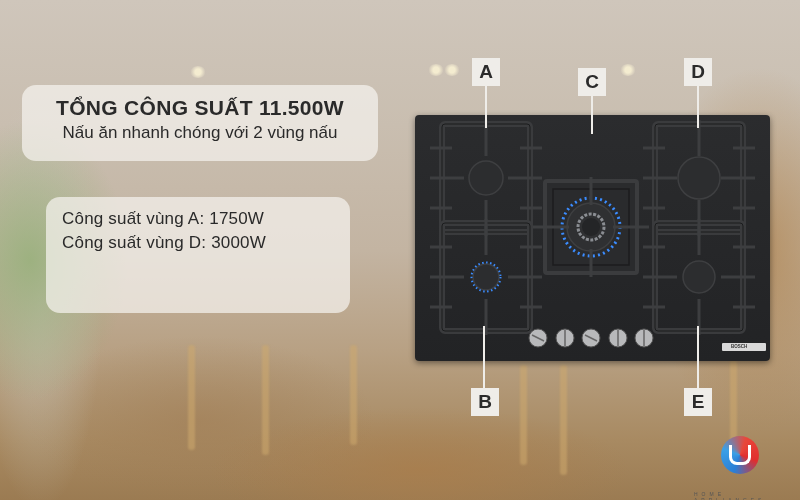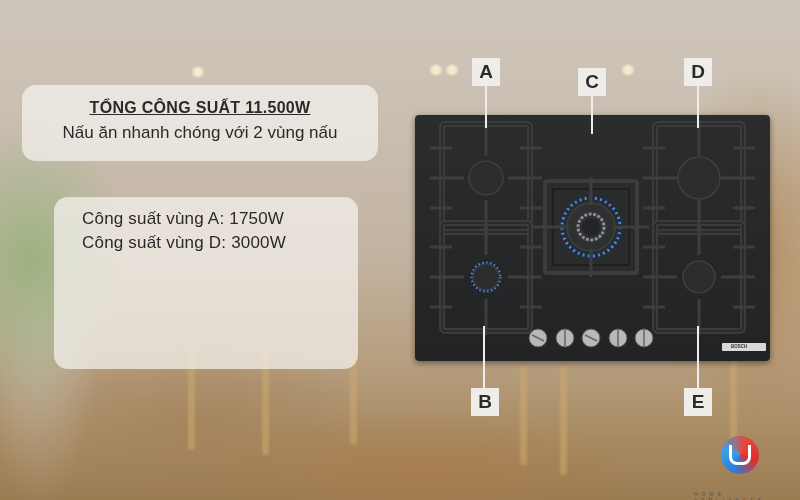--- a/index.html
+++ b/index.html
@@ -20,23 +20,23 @@
   .light { position:absolute; width:16px; height:12px; border-radius:50%;
     background:radial-gradient(circle, #f4ecd0 30%, rgba(244,236,208,0) 75%); }
   .chairleg { position:absolute; width:7px; background:rgba(205,170,110,0.55); border-radius:3px; filter:blur(1px); }
 
   
   .panel {
     position:absolute; background:rgba(245,242,238,0.72);
     border-radius:14px; color:#2a2a2a;
   }
   .title-panel { left:22px; top:85px; width:356px; height:76px; text-align:center; padding-top:10px; }
-  .title-panel .title { font-size:16px; font-weight:bold; letter-spacing:0.3px; line-height:26px;text-decoration:underline; }
+  .title-panel .title { font-size:21px; font-weight:bold; letter-spacing:0.3px; line-height:26px; }
   .title-panel .subtitle { font-size:17px; line-height:24px; }
-  .zones-panel { left:54px; top:197px; width:304px; height:172px; padding:10px 0 0 28px; }
+  .zones-panel { left:46px; top:197px; width:304px; height:116px; padding:10px 0 0 16px; }
   .zone-row { font-size:17px; line-height:24px; letter-spacing:0.2px; }
 
   
   .cooktop {
     position:absolute; left:415px; top:115px; width:355px; height:246px;
     background:linear-gradient(180deg,#2b2c2e 0%, #222325 100%);
     border-radius:4px; box-shadow:0 2px 6px rgba(0,0,0,0.45);
   }
   .cooktop svg { position:absolute; left:0; top:0; }
 

